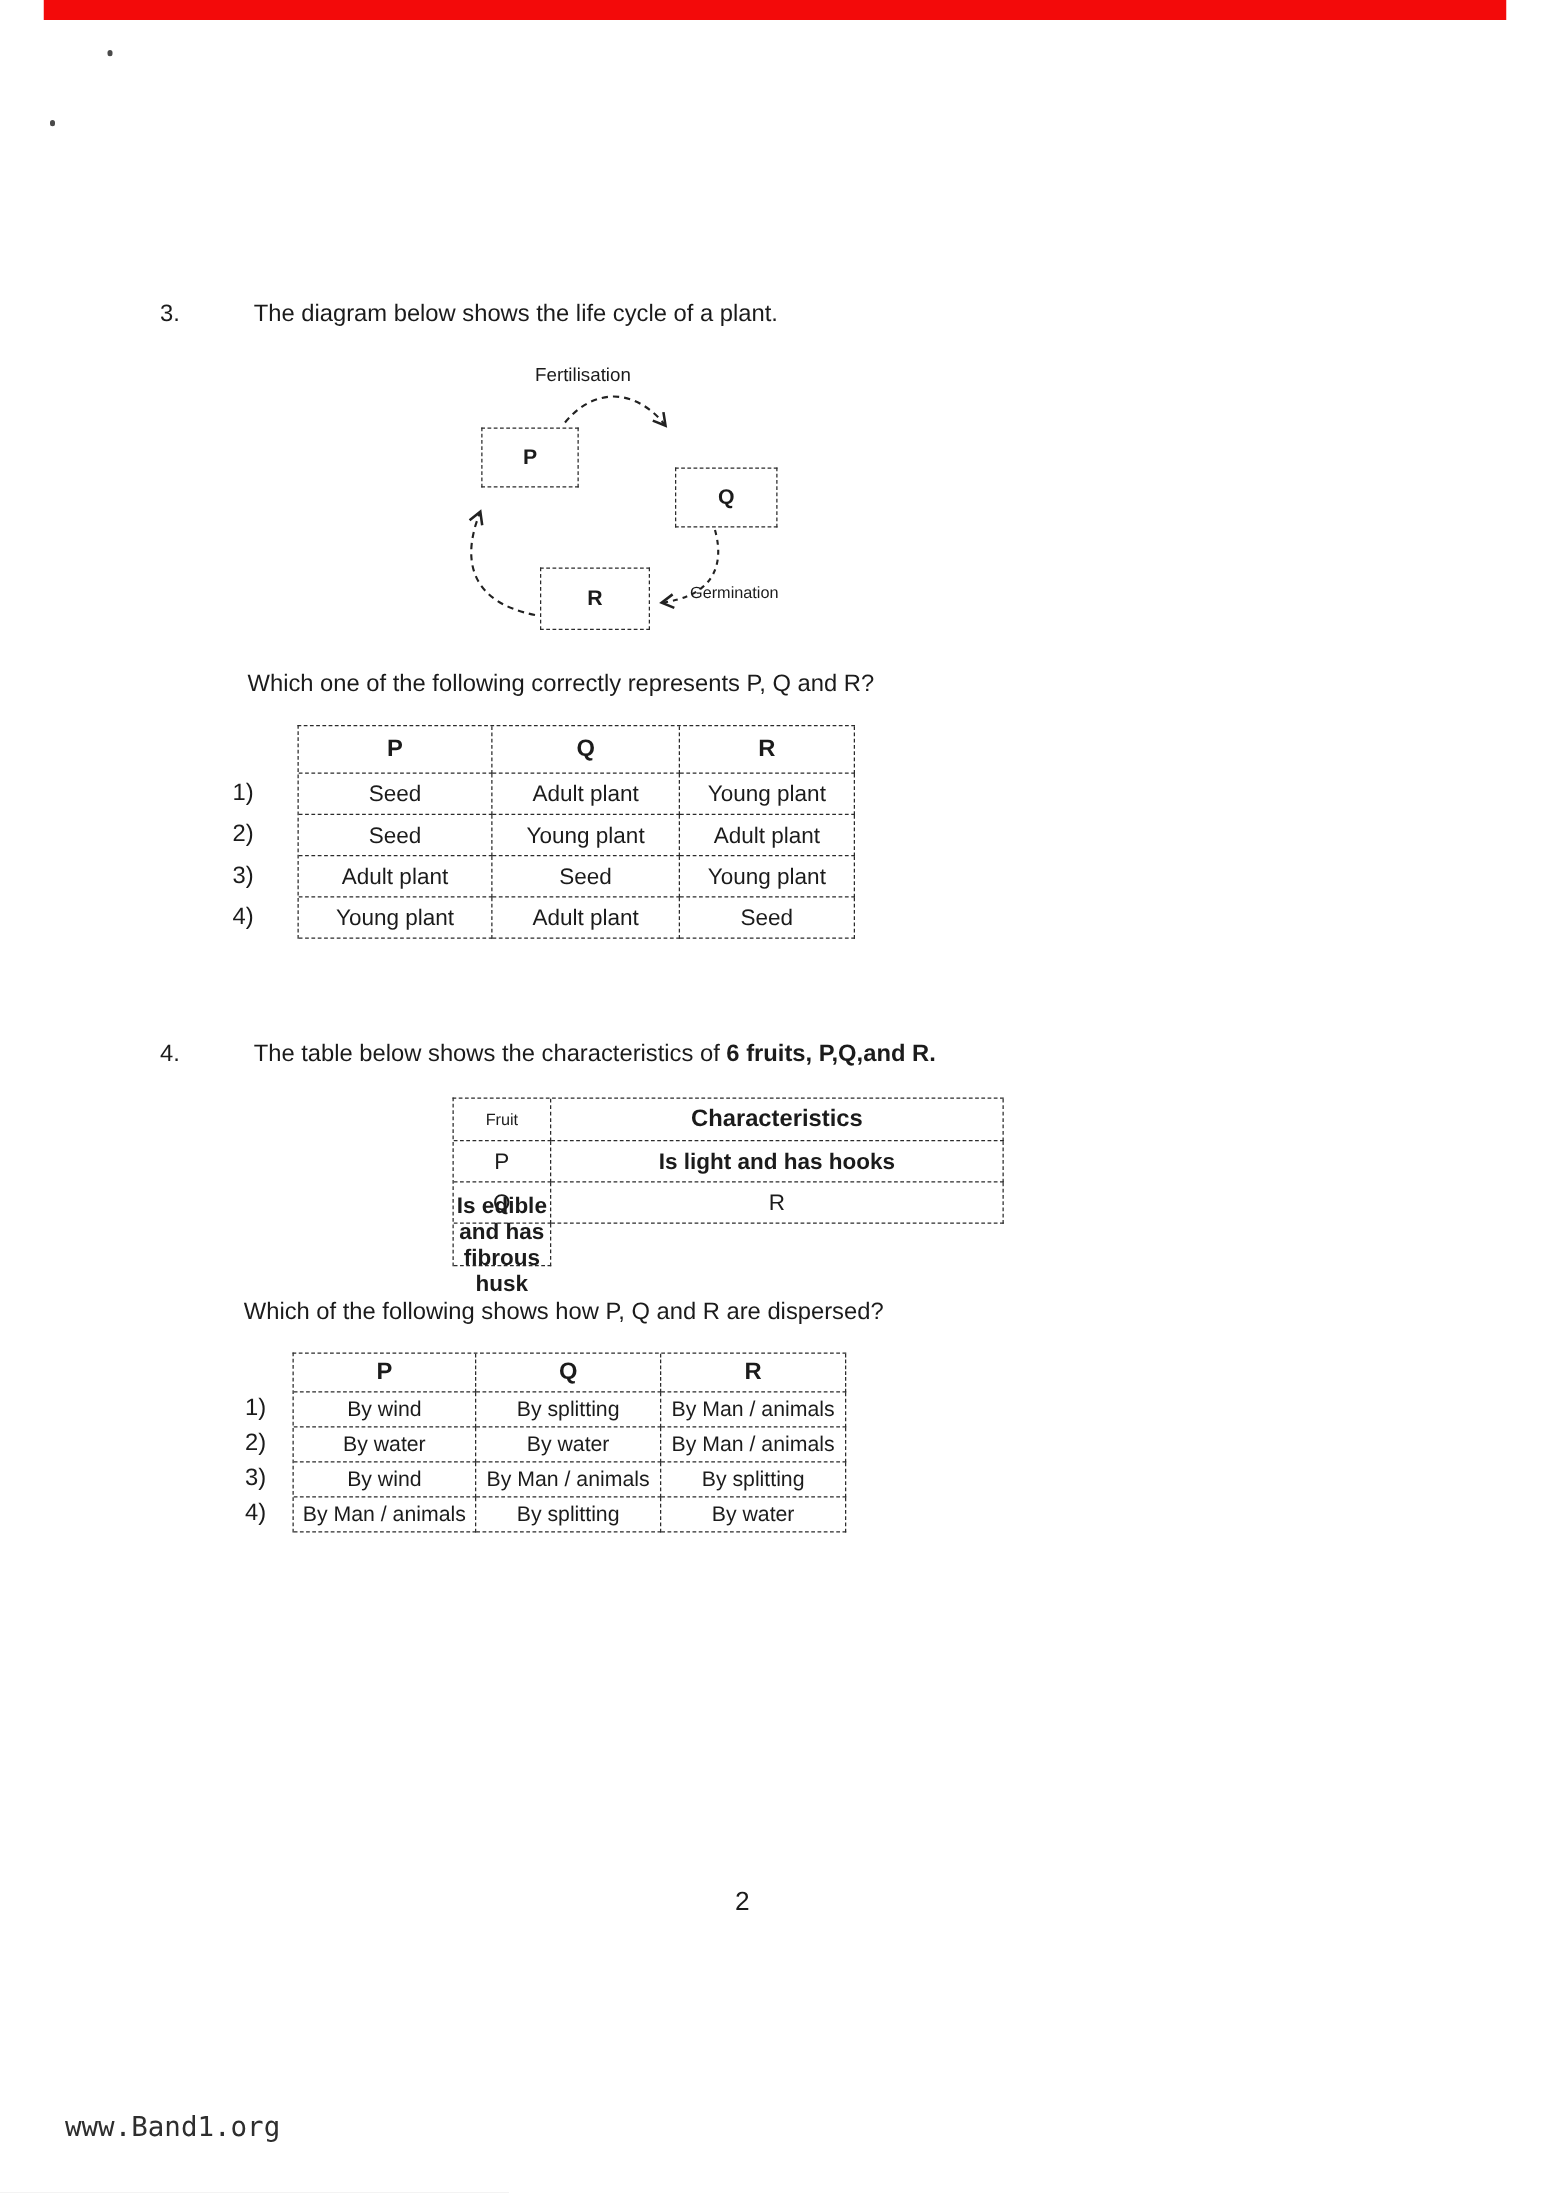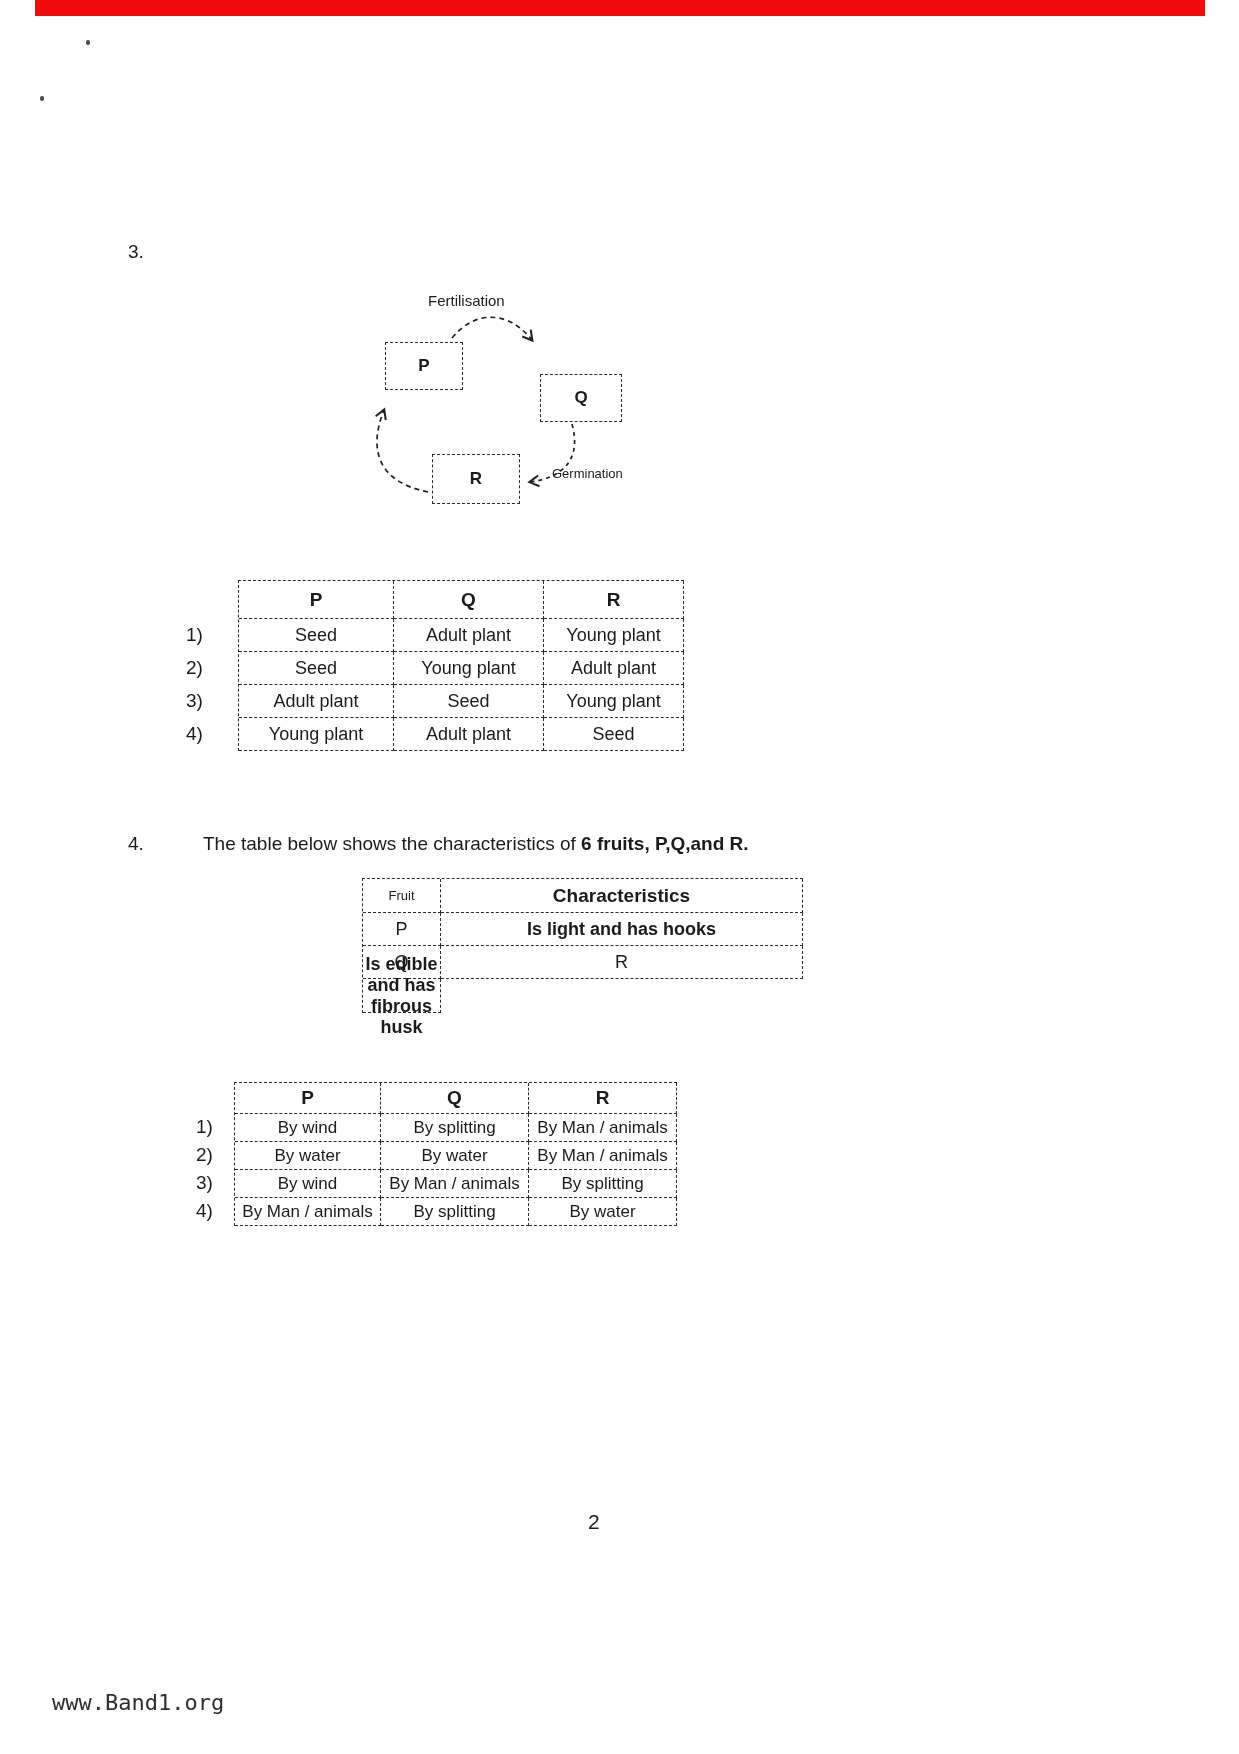--- a/index.html
+++ b/index.html
@@ -33,40 +33,44 @@
 <body>
 
 <div class="page">
 
   <div class="topbar"></div>
   <div class="speck" style="left:86px;top:40px;"></div>
   <div class="speck" style="left:40px;top:96px;"></div>
 
   <div class="qline" style="left:128px;top:240px;">
     <div class="qnum">3.</div>
+    <div class="qtext">The diagram below shows the life cycle of a plant.</div>
   </div>
 
   <div class="diagram">
     <svg class="dg-svg" width="370" height="230" viewBox="0 0 370 230">
       <defs>
         <marker id="arrow" viewBox="0 0 10 10" refX="7.5" refY="5" markerWidth="8" markerHeight="8" orient="auto-start-reverse">
           <path d="M1,1 L8,5 L1,9" fill="none" stroke="#222" stroke-width="1.5"></path>
         </marker>
       </defs>
       <path d="M 112 48 C 135 20, 168 20, 192 50" fill="none" stroke="#222" stroke-width="1.7" stroke-dasharray="5 4" marker-end="url(#arrow)"></path>
       <path d="M 232 134 C 242 170, 222 188, 190 192" fill="none" stroke="#222" stroke-width="1.7" stroke-dasharray="4 4" marker-end="url(#arrow)"></path>
       <path d="M 88 202 C 38 192, 28 160, 44 120" fill="none" stroke="#222" stroke-width="1.7" stroke-dasharray="5 4" marker-end="url(#arrow)"></path>
     </svg>
     <div class="dg-label" style="left:88px;top:2px;">Fertilisation</div>
     <div class="dg-box" style="left:45px;top:52px;width:76px;height:46px;">P</div>
     <div class="dg-box" style="left:200px;top:84px;width:80px;height:46px;">Q</div>
     <div class="dg-box" style="left:92px;top:164px;width:86px;height:48px;">R</div>
     <div class="dg-label" style="left:212px;top:176px;font-size:13px;">Germination</div>
   </div>
 
+  <div class="qline" style="left:198px;top:536px;">
+    <div class="qtext">Which one of the following correctly represents P, Q and R?</div>
+  </div>
 
   <div class="tblwrap" style="left:186px;top:580px;">
     <div class="numcol" style="width:52px;flex:0 0 52px;">
       <div class="spacer" style="height:38px;"></div>
       <div class="num" style="height:33px;">1)</div>
       <div class="num" style="height:33px;">2)</div>
       <div class="num" style="height:33px;">3)</div>
       <div class="num" style="height:33px;">4)</div>
     </div>
     <div class="gt" style="grid-template-columns:155px 150px 140px;grid-auto-rows:33px;grid-template-rows:38px;">
@@ -96,20 +100,23 @@
   <div class="gt" style="position:absolute;left:362px;top:878px;grid-template-columns:78px 362px;grid-template-rows:34px 33px 33px 34px;">
     <div class="hdr" style="font-weight:normal;font-size:13px;">Fruit</div>
     <div class="hdr">Characteristics</div>
     <div>P</div>
     <div class="bold">Is light and has hooks</div>
     <div>Q</div>
     <div>R</div>
     <div class="bold">Is edible and has fibrous husk</div>
   </div>
 
+  <div class="qline" style="left:195px;top:1038px;">
+    <div class="qtext">Which of the following shows how P, Q and R are dispersed?</div>
+  </div>
 
   <div class="tblwrap" style="left:196px;top:1082px;">
     <div class="numcol" style="width:38px;flex:0 0 38px;">
       <div class="spacer" style="height:31px;"></div>
       <div class="num" style="height:28px;">1)</div>
       <div class="num" style="height:28px;">2)</div>
       <div class="num" style="height:28px;">3)</div>
       <div class="num" style="height:28px;">4)</div>
     </div>
     <div class="gt" style="grid-template-columns:146px 148px 148px;grid-auto-rows:28px;grid-template-rows:31px;font-size:17px;">

